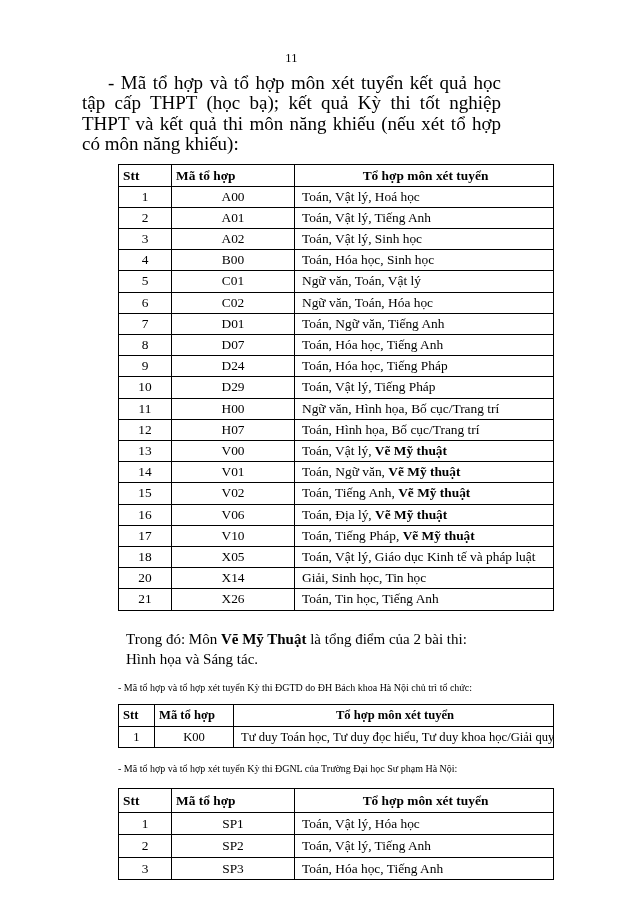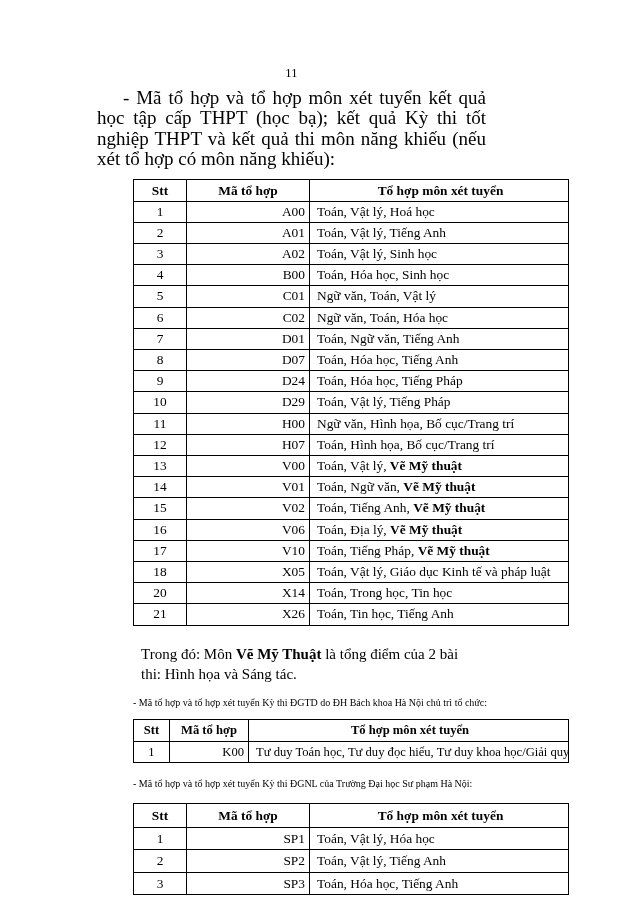--- a/index.html
+++ b/index.html
@@ -13,21 +13,21 @@
     font-family: "Liberation Serif", "DejaVu Serif", serif;
     color: #000000;
     position: relative;
     overflow: hidden;
   }
   .page {
     position: relative;
     width: 583px;
     height: 905px;
     box-sizing: border-box;
-    padding: 15px;
+    padding: 0;
   }
   .page-number {
     text-align: center;
     font-size: 12.5px;
     line-height: 1;
     margin: 0;
     padding-top: 52px;
     letter-spacing: .2px;
   }
   .para {
@@ -56,26 +56,26 @@
     padding: 0 4px;
     height: 20.2px;
     line-height: 20.2px;
     vertical-align: middle;
     font-weight: normal;
     white-space: nowrap;
     overflow: hidden;
   }
   table.combo thead th {
     font-weight: bold;
-    text-align: center;
+    text-align: left;
     height: 21px;
     line-height: 21px;
   }
   .col-stt { text-align: center; }
-  .col-code { text-align: right; }
+  .col-code { text-align: center; }
   .col-subj { text-align: left; padding-left: 7px !important; }
 
   
   #table-thpt { width: 405px; }
   #table-thpt .col-stt  { width: 44px; }
   #table-thpt .col-code { width: 114px; }
   #table-thpt .col-subj { width: 247px; }
 
   
   #table-dgtd { width: 405px; }
@@ -212,21 +212,21 @@
           <td class="col-subj"><span>Toán, Tiếng Pháp, </span><b>Vẽ Mỹ thuật</b></td>
         </tr>
         <tr>
           <td class="col-stt">18</td>
           <td class="col-code">X05</td>
           <td class="col-subj"><span>Toán, Vật lý, Giáo dục Kinh tế và pháp luật</span></td>
         </tr>
         <tr>
           <td class="col-stt">20</td>
           <td class="col-code">X14</td>
-          <td class="col-subj"><span>Toán, Trong học, Tin học</span></td>
+          <td class="col-subj"><span>Giải, Sinh học, Tin học</span></td>
         </tr>
         <tr>
           <td class="col-stt">21</td>
           <td class="col-code">X26</td>
           <td class="col-subj"><span>Toán, Tin học, Tiếng Anh</span></td>
         </tr>
       </tbody>
   </table>
 
   <div class="gap-below-table"></div>

